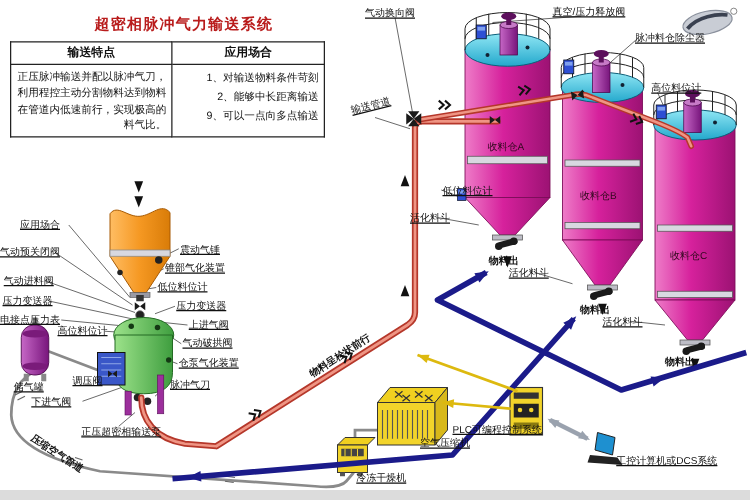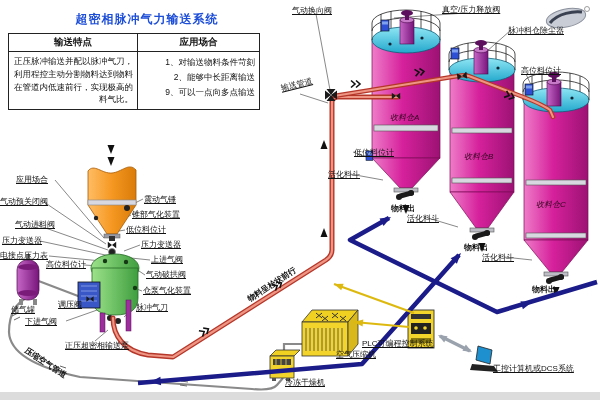--- a/index.html
+++ b/index.html
@@ -2,23 +2,23 @@
 <html><head>
 <meta charset="utf-8">
 <style>
   html,body{margin:0;padding:0;background:#fff;}
   #stage{position:relative;width:600px;height:400px;background:#fff;overflow:hidden;
          font-family:"Liberation Sans","DejaVu Sans",sans-serif;}
   svg{position:absolute;left:0;top:0;}
   .lbl{position:absolute;font-size:8px;line-height:1.15;color:#111;white-space:nowrap;z-index:5;}
   .u{text-decoration:underline;text-underline-offset:1px;}
   .b{font-weight:bold;}
-  .silo-name{position:absolute;font-size:8px;color:#33081f;z-index:5;white-space:nowrap;font-style:italic;}
+  .silo-name{position:absolute;font-size:8px;color:#33081f;z-index:5;white-space:nowrap;}
   #title{position:absolute;left:8px;top:11px;width:278px;text-align:center;
-         font-size:12px;font-weight:bold;letter-spacing:1px;color:#1d4ed8;z-index:5;}
+         font-size:12px;font-weight:bold;letter-spacing:1px;color:#b91c1c;z-index:5;}
   #spec-table{position:absolute;left:8px;top:33px;width:252px;border-collapse:collapse;z-index:5;
               background:#fff;}
   #spec-table th,#spec-table td{border:1px solid #222;font-size:8.5px;color:#111;vertical-align:top;}
   #spec-table th{font-size:9.5px;padding:2px 0;text-align:center;font-weight:bold;}
   #spec-table td{padding:3px 4px;text-align:right;}
   .app-line{margin:2px 0 3px 4px;}
   .feature{line-height:1.5;text-align:justify;}
 </style>
 </head>
 <body>
@@ -362,21 +362,21 @@
     </table>
 
 <div class="lbl u" style="left:292px;top:6px">气动换向阀</div>
 <div class="lbl u" style="left:442px;top:5px">真空/压力释放阀</div>
 <div class="lbl u" style="left:508px;top:26px">脉冲料仓除尘器</div>
 <div class="lbl u" style="left:521px;top:66px">高位料位计</div>
 <div class="lbl u" style="left:280px;top:84px;transform:rotate(-14deg);transform-origin:left top">输送管道</div>
 
 <div class="lbl u" style="left:16px;top:175px">应用场合</div>
 <div class="lbl u" style="left:0px;top:197px">气动预关闭阀</div>
-<div class="lbl u" style="left:15px;top:220px">气动进料阀</div>
+<div class="lbl u" style="left:3px;top:220px">气动进料阀</div>
 <div class="lbl u" style="left:2px;top:236px">压力变送器</div>
 <div class="lbl u" style="left:0px;top:251px">电接点压力表</div>
 <div class="lbl u" style="left:46px;top:260px">高位料位计</div>
 
 <div class="lbl u" style="left:144px;top:195px">震动气锤</div>
 <div class="lbl u" style="left:132px;top:210px">锥部气化装置</div>
 <div class="lbl u" style="left:126px;top:225px">低位料位计</div>
 <div class="lbl u" style="left:141px;top:240px">压力变送器</div>
 <div class="lbl u" style="left:151px;top:255px">上进气阀</div>
 <div class="lbl u" style="left:146px;top:270px">气动破拱阀</div>

